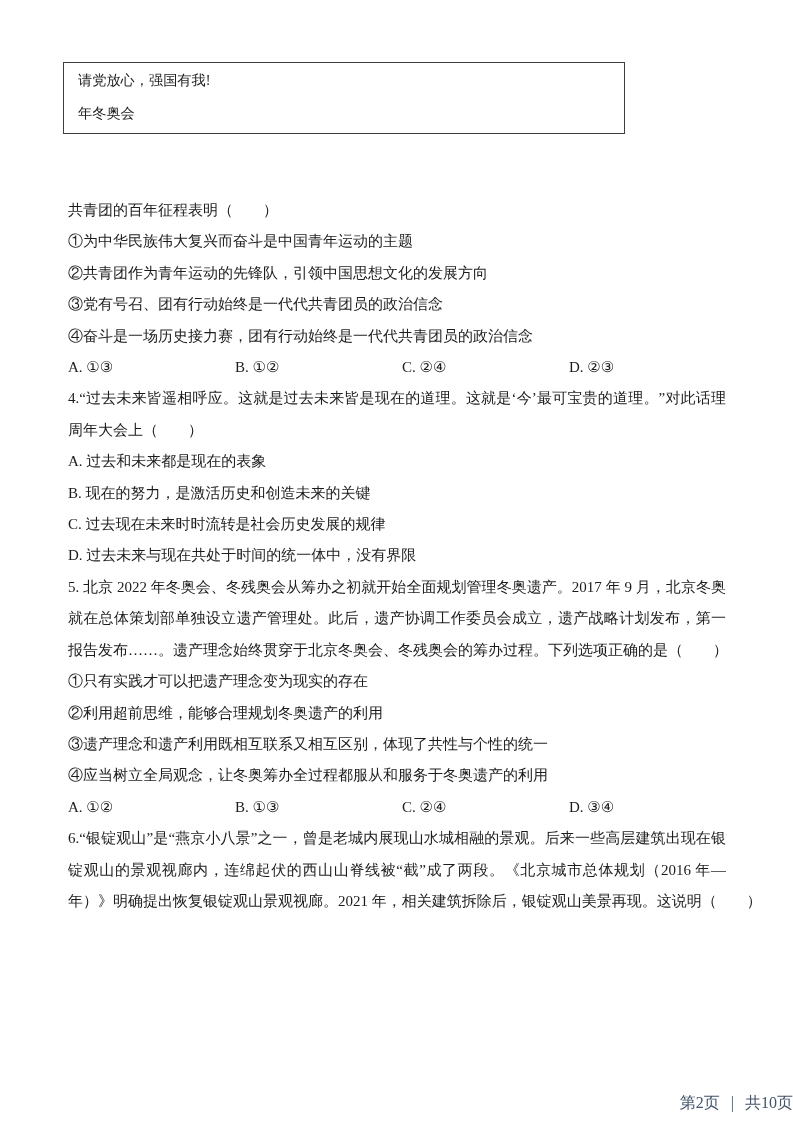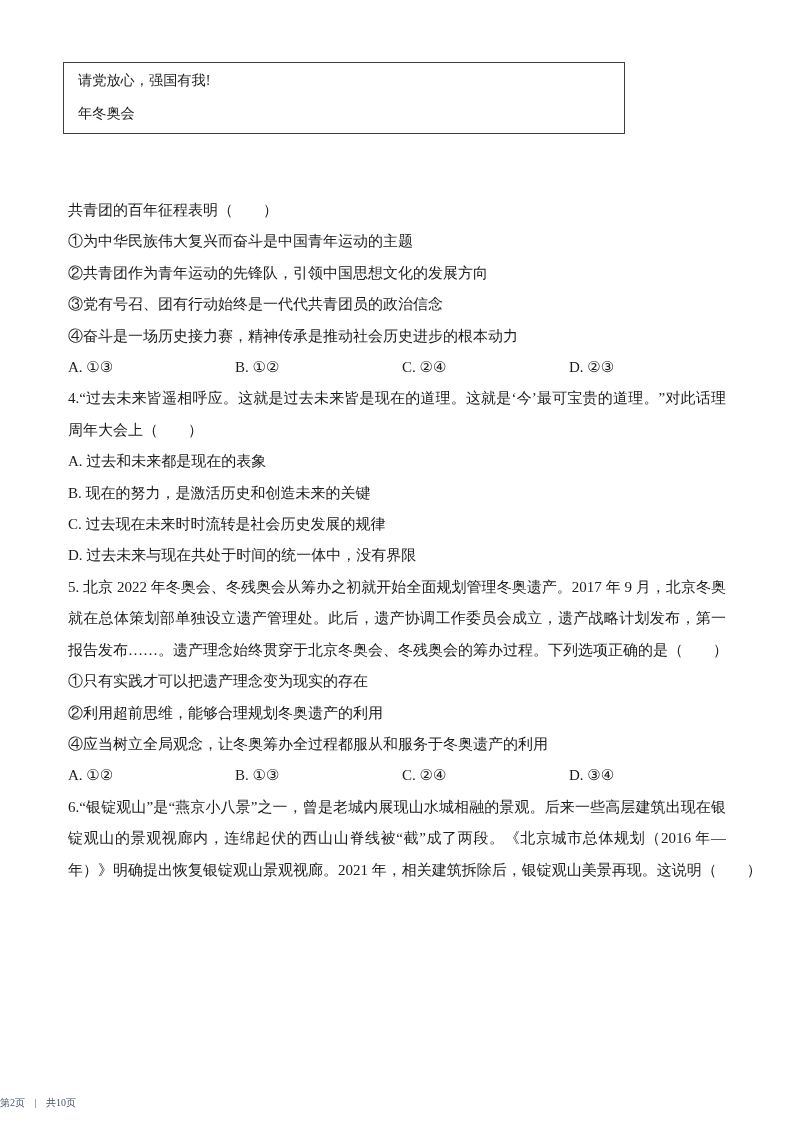--- a/index.html
+++ b/index.html
@@ -50,22 +50,22 @@
     overflow: hidden;
   }
   .opt-row { display: flex; }
   .opt-row .opt { width: 167px; flex: 0 0 auto; }
   .opt-row .opt:last-child { width: auto; }
   .footer {
     position: absolute;
     left: 0;
     top: 1093px;
     width: 100%;
-    text-align: left;
-    font-size: 10px;
+    text-align: right;
+    font-size: 16px;
     color: #44546a;
     line-height: 20px;
   }
   .footer span { display: inline-block; }
   .footer .sep { margin: 0 7px; }
 </style>
 </head>
 <body>
 
 <div class="page">
@@ -74,40 +74,41 @@
     <div class="bline">请党放心，强国有我!</div>
     <div class="bline">年冬奥会</div>
   </div>
 
   <div class="body-text">
 
     <div class="line">共青团的百年征程表明（　　）</div>
     <div class="line">①为中华民族伟大复兴而奋斗是中国青年运动的主题</div>
     <div class="line">②共青团作为青年运动的先锋队，引领中国思想文化的发展方向</div>
     <div class="line">③党有号召、团有行动始终是一代代共青团员的政治信念</div>
-    <div class="line">④奋斗是一场历史接力赛，精神传承是推动社会历史进步的根本动力</div>
+    <div class="line">④奋斗是一场历史接力赛，团有行动始终是一代代共青团员的政治信念</div>
     <div class="line opt-row">
       <span class="opt">A. ①③</span>
       <span class="opt">B. ①②</span>
       <span class="opt">C. ②④</span>
       <span class="opt">D. ②③</span>
     </div>
 
     <div class="line just">4.“过去未来皆遥相呼应。这就是过去未来皆是现在的道理。这就是‘今’最可宝贵的道理。”对此话理</div>
     <div class="line">周年大会上（　　）</div>
     <div class="line">A. 过去和未来都是现在的表象</div>
     <div class="line">B. 现在的努力，是激活历史和创造未来的关键</div>
     <div class="line">C. 过去现在未来时时流转是社会历史发展的规律</div>
     <div class="line">D. 过去未来与现在共处于时间的统一体中，没有界限</div>
 
     <div class="line just">5. 北京 2022 年冬奥会、冬残奥会从筹办之初就开始全面规划管理冬奥遗产。2017 年 9 月，北京冬奥组委</div>
     <div class="line just">就在总体策划部单独设立遗产管理处。此后，遗产协调工作委员会成立，遗产战略计划发布，第一份遗产</div>
     <div class="line">报告发布……。遗产理念始终贯穿于北京冬奥会、冬残奥会的筹办过程。下列选项正确的是（　　）</div>
     <div class="line">①只有实践才可以把遗产理念变为现实的存在</div>
     <div class="line">②利用超前思维，能够合理规划冬奥遗产的利用</div>
+    <div class="line">③遗产理念和遗产利用既相互联系又相互区别，体现了共性与个性的统一</div>
     <div class="line">④应当树立全局观念，让冬奥筹办全过程都服从和服务于冬奥遗产的利用</div>
     <div class="line opt-row">
       <span class="opt">A. ①②</span>
       <span class="opt">B. ①③</span>
       <span class="opt">C. ②④</span>
       <span class="opt">D. ③④</span>
     </div>
 
     <div class="line just">6.“银锭观山”是“燕京小八景”之一，曾是老城内展现山水城相融的景观。后来一些高层建筑出现在银</div>
     <div class="line just">锭观山的景观视廊内，连绵起伏的西山山脊线被“截”成了两段。《北京城市总体规划（2016 年—2035</div>

